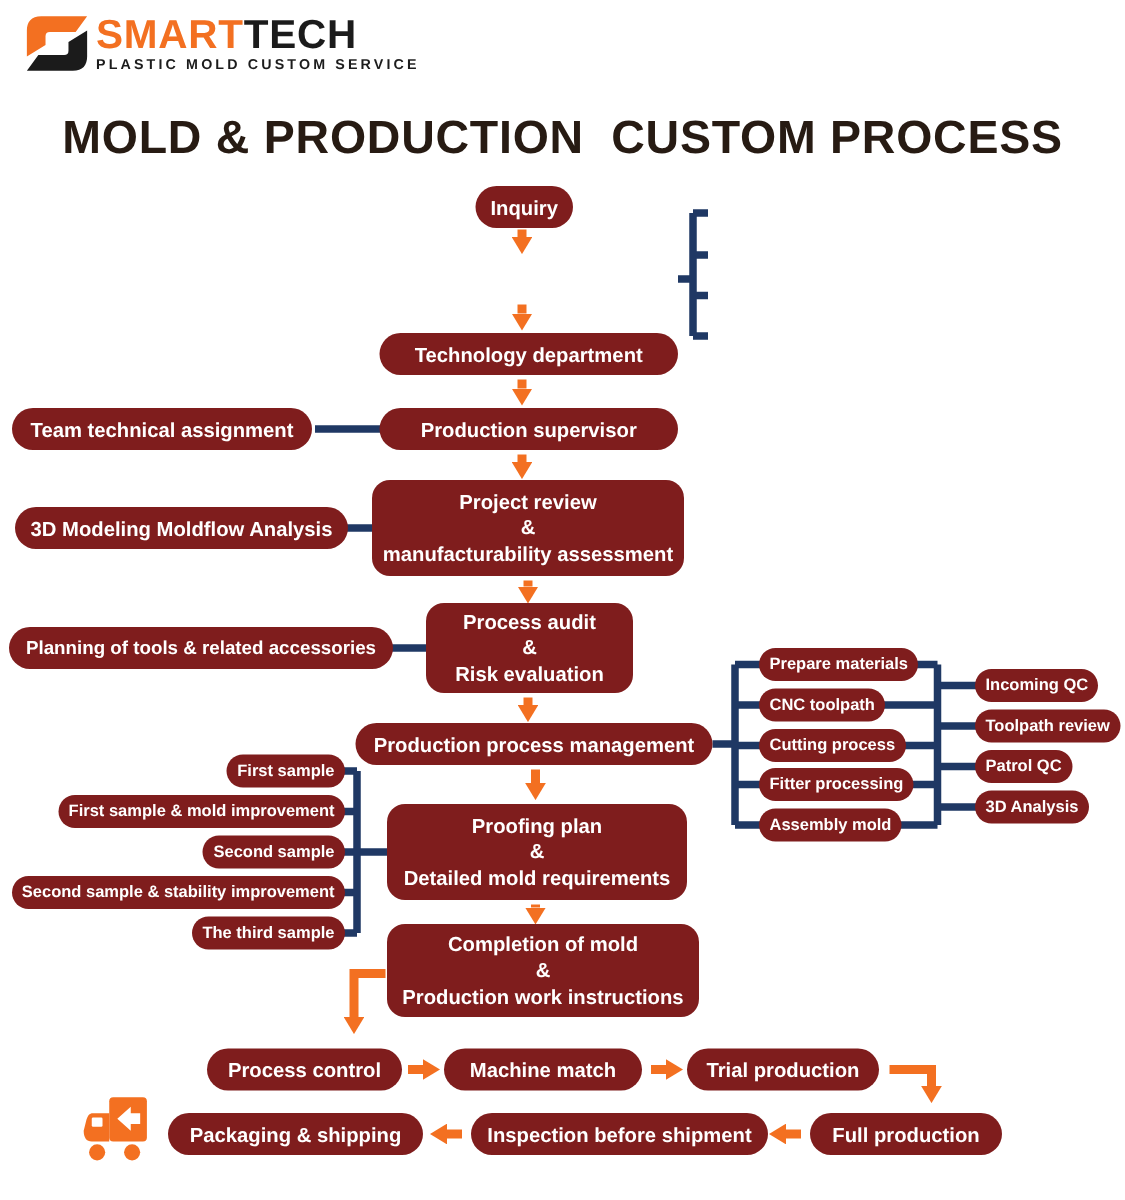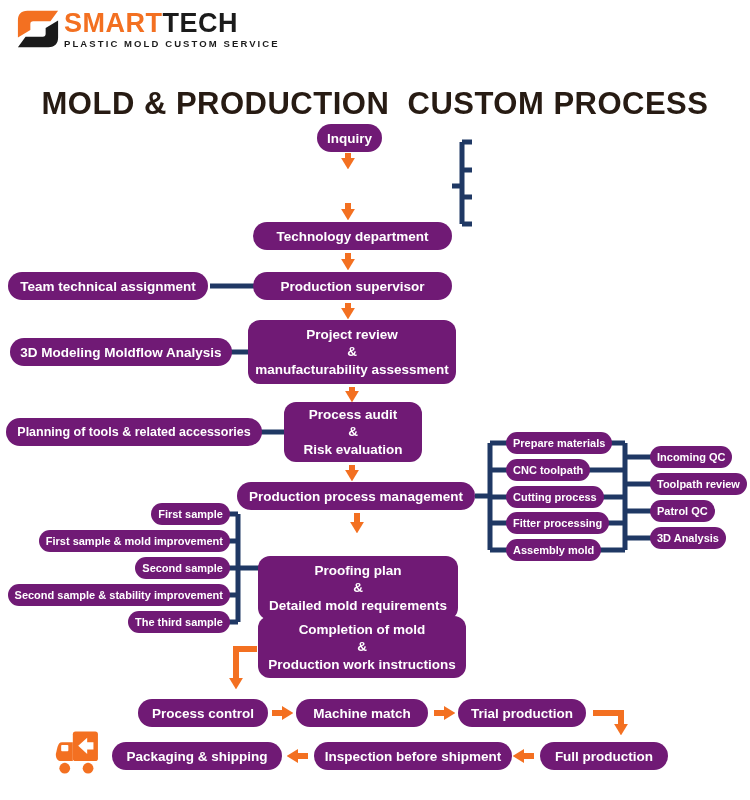--- a/index.html
+++ b/index.html
@@ -8,23 +8,23 @@
   
   .logo{position:absolute;left:16px;top:8px;display:flex;align-items:flex-start;gap:4px;}
   .logo svg{display:block;}
   .logo-text{display:flex;flex-direction:column;}
   .brand{font-size:27px;font-weight:bold;letter-spacing:.5px;line-height:30px;white-space:pre;}
   .brand .p1{color:#f37021;}
   .brand .p2{color:#1b1b1b;}
   .tagline{font-size:9.5px;font-weight:bold;letter-spacing:2.1px;color:#1c1c1c;margin-top:0;}
   
   .title{position:absolute;left:0;top:74px;width:750px;text-align:center;
-         font-size:31px;font-weight:bold;color:#271b13;letter-spacing:.5px;white-space:pre;margin-top:12px;}
+         font-size:31px;font-weight:bold;color:#271b13;letter-spacing:.5px;white-space:pre;}
   
-  .node{position:absolute;background:#701a75;color:#fff;font-weight:bold;
+  .node{position:absolute;background:#7f1d1d;color:#fff;font-weight:bold;
         display:flex;align-items:center;justify-content:center;text-align:center;
         white-space:nowrap;z-index:2;box-sizing:border-box;}
   .md{height:28px;border-radius:14px;font-size:13.5px;}
   .leaf{height:22px;border-radius:11px;font-size:11px;padding:0 7px;}
   .big{border-radius:12px;font-size:13.5px;flex-direction:column;line-height:1.3;}
   
   .wires{position:absolute;left:0;top:0;z-index:1;}
   .nline{stroke:#1f3864;stroke-width:5;fill:none;}
   .oarrow{stroke:#f37021;stroke-width:6;fill:none;}
 </style>
@@ -108,21 +108,21 @@
   <div class="node leaf" style="left:650px;top:473px;">Toolpath review</div>
   <div class="node leaf" style="left:650px;top:500px;">Patrol QC</div>
   <div class="node leaf" style="left:650px;top:527px;">3D Analysis</div>
 
   <div class="node leaf" style="right:520px;top:503px;">First sample</div>
   <div class="node leaf" style="right:520px;top:530px;">First sample &amp; mold improvement</div>
   <div class="node leaf" style="right:520px;top:557px;">Second sample</div>
   <div class="node leaf" style="right:520px;top:584px;">Second sample &amp; stability improvement</div>
   <div class="node leaf" style="right:520px;top:611px;">The third sample</div>
 
-  <div class="node big" style="left:258px;top:536px;width:200px;height:64px;margin-top:20px;">
+  <div class="node big" style="left:258px;top:536px;width:200px;height:64px;">
     <span>Proofing plan</span>
     <span>&amp;</span>
     <span>Detailed mold requirements</span>
   </div>
 
   <div class="node big" style="left:258px;top:616px;width:208px;height:62px;">
     <span>Completion of mold</span>
     <span>&amp;</span>
     <span>Production work instructions</span>
   </div>

